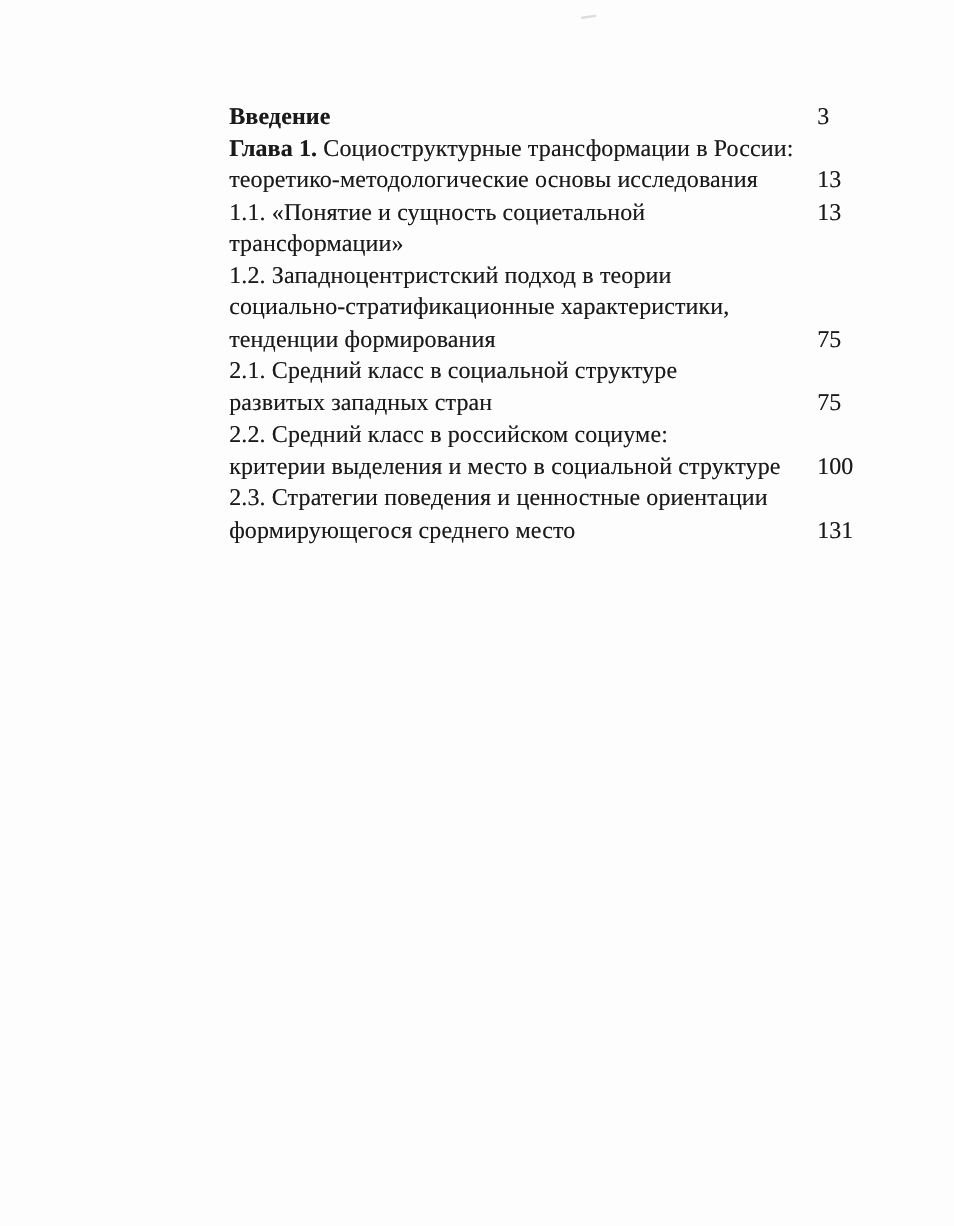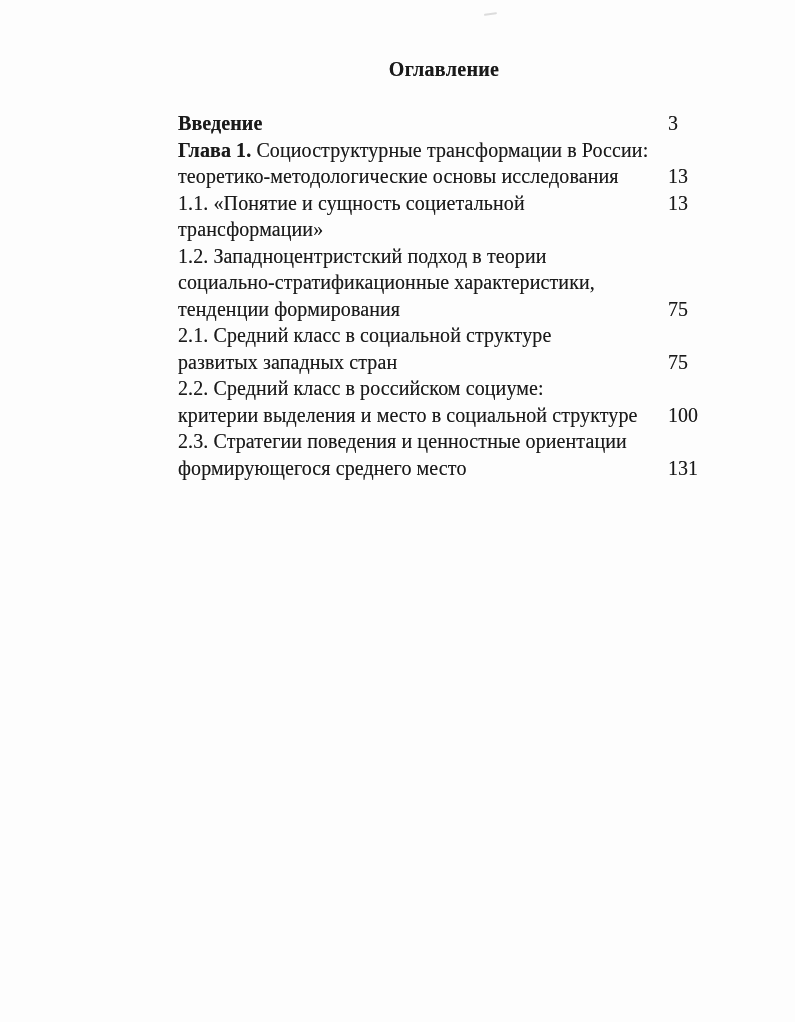--- a/index.html
+++ b/index.html
@@ -39,20 +39,21 @@
   .doc-title {
     font-weight: bold;
     font-size: 20px;
     line-height: 26px;
     text-align: center;
     letter-spacing: 0.3px;
     text-shadow: 0 0 0.5px rgba(0,0,0,0.55);
   }
   .toc-list {
     margin-top: 28px;
+    margin-left: 13px;
   }
   .toc-row {
     display: flex;
     align-items: baseline;
     line-height: 26.5px;
     font-size: 20px;
   }
   .toc-text {
     width: 490px;
     flex: none;
@@ -69,21 +70,20 @@
     text-align: left;
     text-shadow: 0 0 0.4px rgba(0,0,0,0.45);
   }
 </style>
 </head>
 <body>
 
 <div class="page">
   <div class="scan-speck"></div>
   <div class="content">
-    <div class="doc-title">Оглавление</div>
     <div class="toc-list">
         <div class="toc-row">
           <div class="toc-text"><span class="b">Введение</span></div>
           <div class="toc-page">3</div>
         </div>
         <div class="toc-row">
           <div class="toc-text"><span class="b">Глава 1.</span><span> Социоструктурные трансформации в России:</span></div>
           <div class="toc-page"></div>
         </div>
         <div class="toc-row">

